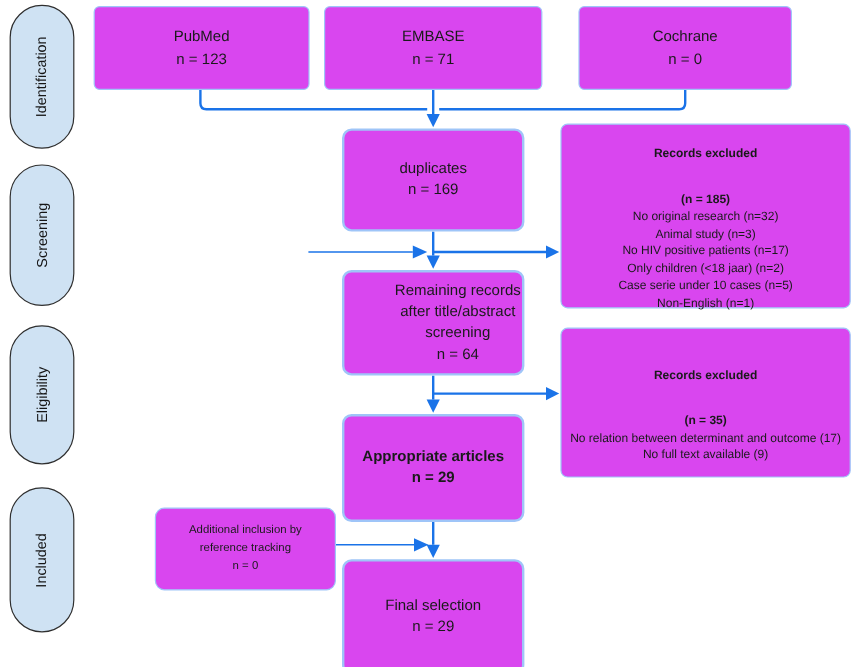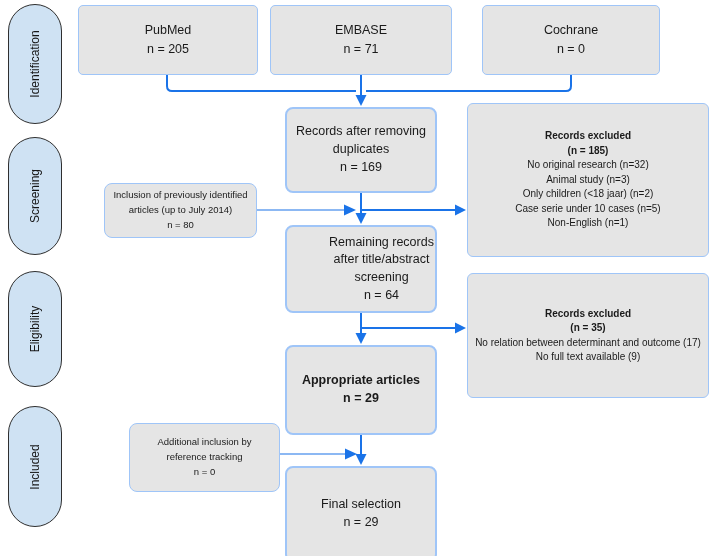--- a/index.html
+++ b/index.html
@@ -16,21 +16,21 @@
     display:flex;align-items:center;justify-content:center;box-sizing:border-box;
   }
   .stage span{transform:rotate(-90deg);white-space:nowrap;font-size:12px;color:#161616;}
   #stage-identification{top:4px;height:120px;}
   #stage-screening{top:137px;height:118px;}
   #stage-eligibility{top:271px;height:116px;}
   #stage-included{top:406px;height:121px;}
 
   
   .box{
-    position:absolute;background:#e5e5e5;border:1.4px solid #9fc5f8;z-index:1;
+    position:absolute;background:#d946ef;border:1.4px solid #9fc5f8;z-index:1;
     display:flex;flex-direction:column;align-items:center;justify-content:center;
     text-align:center;box-sizing:border-box;
   }
 
   .source{border-radius:5px;font-size:12.5px;line-height:1.5;}
   #src-pubmed{left:78px;top:5px;width:180px;height:70px;}
   #src-embase{left:270px;top:5px;width:182px;height:70px;}
   #src-cochrane{left:482px;top:5px;width:178px;height:70px;}
 
   .flowbox{border-width:2px;border-radius:8px;font-size:12.5px;line-height:1.42;}
@@ -39,21 +39,21 @@
   #flow-appropriate{left:285px;top:345px;width:152px;height:90px;font-weight:bold;}
   #flow-final{left:285px;top:466px;width:152px;height:96px;}
 
   .sidebox{border-radius:8px;font-size:9.5px;line-height:1.55;}
   #side-inclusion1{left:104px;top:183px;width:153px;height:55px;}
   #side-inclusion2{left:105px;top:423px;width:151px;height:69px;margin-left:24px;}
 
   .exclbox{border-radius:6px;font-size:10px;line-height:1.45;padding:4px 3px;}
   #excl-1{left:467px;top:103px;width:242px;height:154px;}
   #excl-2{left:467px;top:273px;width:242px;height:125px;}
-  .excl-title{font-weight:bold;}
+  .excl-title{font-weight:bold;margin-top:23px;}
 </style>
 </head>
 <body>
 
 <div class="canvas">
 
   <svg class="connectors" width="721" height="556" viewBox="0 0 721 556">
     <g stroke="#1a73e8" stroke-width="2" fill="none">
       <path d="M167,75 V86 Q167,91 172,91 H356"></path>
       <path d="M571,75 V86 Q571,91 566,91 H366"></path>
@@ -88,67 +88,62 @@
   </div>
   <div class="stage" id="stage-eligibility">
     <span>Eligibility</span>
   </div>
   <div class="stage" id="stage-included">
     <span>Included</span>
   </div>
 
   <div class="box source" id="src-pubmed">
     <div>PubMed</div>
-    <div>n = 205</div>
+    <div>n = 123</div>
   </div>
   <div class="box source" id="src-embase">
     <div>EMBASE</div>
     <div>n = 71</div>
   </div>
   <div class="box source" id="src-cochrane">
     <div>Cochrane</div>
     <div>n = 0</div>
   </div>
 
   <div class="box flowbox" id="flow-dedup">
-    <div>Records after removing</div>
     <div>duplicates</div>
     <div>n = 169</div>
   </div>
   <div class="box flowbox" id="flow-remaining">
     <div>Remaining records</div>
     <div>after title/abstract</div>
     <div>screening</div>
     <div>n = 64</div>
   </div>
   <div class="box flowbox" id="flow-appropriate">
     <div>Appropriate articles</div>
     <div>n = 29</div>
   </div>
   <div class="box flowbox" id="flow-final">
     <div>Final selection</div>
     <div>n = 29</div>
   </div>
 
-  <div class="box sidebox" id="side-inclusion1">
-    <div>Inclusion of previously identified</div>
-    <div>articles (up to July 2014)</div>
-    <div>n = 80</div>
-  </div>
   <div class="box sidebox" id="side-inclusion2">
     <div>Additional inclusion by</div>
     <div>reference tracking</div>
     <div>n = 0</div>
   </div>
 
   <div class="box exclbox" id="excl-1">
     <div class="excl-title">Records excluded</div>
     <div class="excl-title">(n = 185)</div>
     <div>No original research (n=32)</div>
     <div>Animal study (n=3)</div>
+    <div>No HIV positive patients (n=17)</div>
     <div>Only children (&lt;18 jaar) (n=2)</div>
     <div>Case serie under 10 cases (n=5)</div>
     <div>Non-English (n=1)</div>
   </div>
   <div class="box exclbox" id="excl-2">
     <div class="excl-title">Records excluded</div>
     <div class="excl-title">(n = 35)</div>
     <div>No relation between determinant and outcome (17)</div>
     <div>No full text available (9)</div>
   </div>

